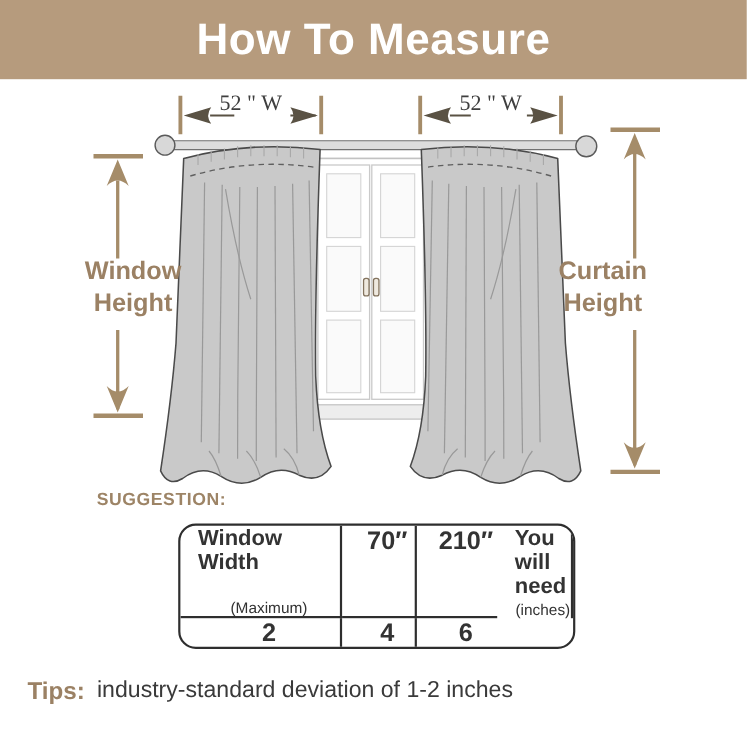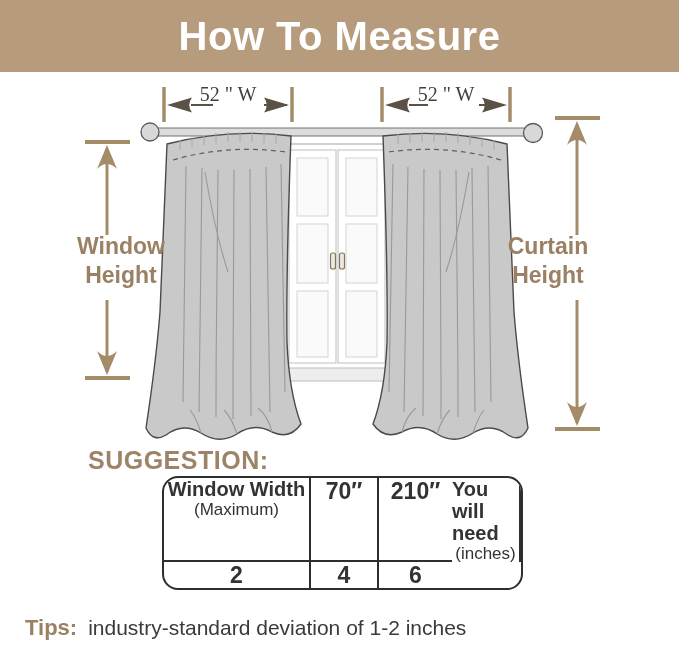--- a/index.html
+++ b/index.html
@@ -16,33 +16,33 @@
   .width-label{position:absolute;top:11px;width:66px;text-align:center;
                font-family:"Liberation Serif", serif;font-size:20px;color:#3f3f3f;}
   .width-label.left{left:195px;}
   .width-label.right{left:413px;}
 
   .height-label{position:absolute;top:160px;width:96px;text-align:center;
                 font-size:23px;font-weight:bold;color:#9b8164;line-height:29px;}
   .height-label.left{left:53px;margin-left:20px;}
   .height-label.right{left:500px;}
 
-  .suggestion-heading{position:absolute;top:446px;left:88px;font-size:25px;
+  .suggestion-heading{position:absolute;top:446px;left:88px;font-size:16px;
                       font-weight:bold;color:#9d8466;letter-spacing:.5px;}
 
   .measure-table{position:absolute;top:476px;left:162px;width:361px;height:114px;
                  box-sizing:border-box;border:2px solid #2e2e2e;border-radius:16px;
                  overflow:hidden;background:#fff;display:grid;
                  grid-template-columns:147px 68px 73px 1fr;grid-template-rows:1fr 1fr;}
-  .cell{display:flex;flex-direction:column;align-items:center;justify-content:flex-start;
-        border-right:2px solid #2e2e2e;border-bottom:2px solid #2e2e2e;color:#333333;}
+  .cell{display:flex;flex-direction:column;align-items:center;justify-content:space-between;
+        border-right:2px solid #2e2e2e;border-bottom:2px solid #2e2e2e;color:#333333;padding-left:16px;}
   .cell.last-col{border-right:none;}
   .cell.last-row{border-bottom:none;}
   .cell .main{font-size:20px;font-weight:bold;line-height:22px;}
-  .cell .sub{font-size:17px;line-height:16px;margin-top:2px;}
+  .cell .sub{font-size:14px;line-height:16px;margin-top:2px;}
   .cell.value{font-size:23px;font-weight:600;}
 
   .tips{position:absolute;top:613px;left:25px;width:645px;display:flex;}
   .tips-label{flex:none;color:#9b8164;font-weight:bold;font-size:22px;line-height:30px;margin-right:11px;}
   .tips-body{color:#3a3a3a;font-size:21px;line-height:30px;}
 </style>
 </head>
 <body>
 
 <div class="page">

